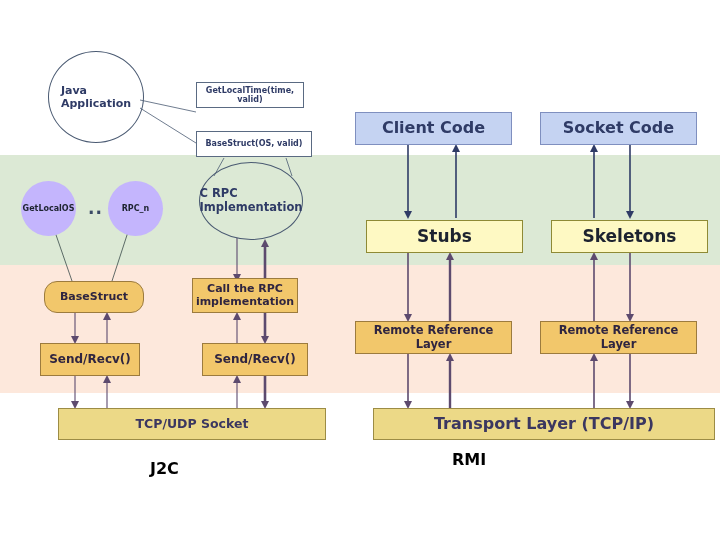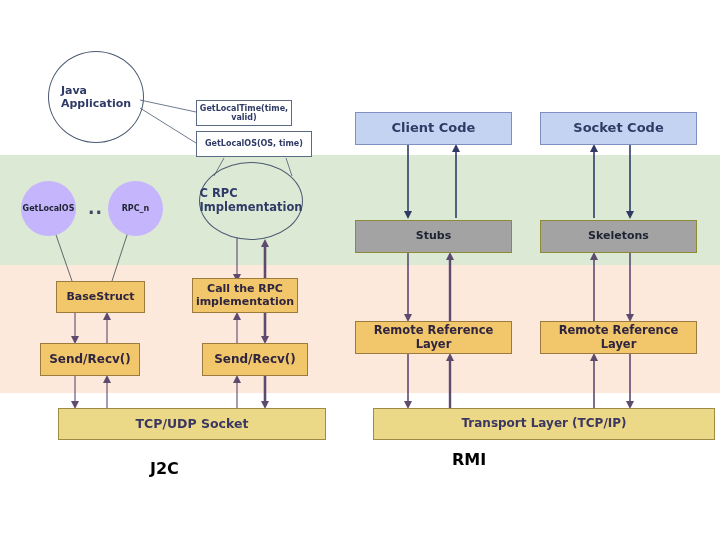--- a/index.html
+++ b/index.html
@@ -20,25 +20,25 @@
   
   .box{
     position:absolute;
     box-sizing:border-box;
     display:flex;align-items:center;justify-content:center;
     text-align:center;
     line-height:1.15;
   }
   .box-blue{
     background:#c5d3f2;border:1px solid #7f8fbf;
-    color:#2f3b66;font-weight:bold;font-size:13px;
+    color:#2f3b66;font-weight:bold;font-size:16px;
   }
   .box-olive{
-    background:#a3a3a3;border:1px solid #8e8a35;
-    color:#1d2330;font-weight:bold;font-size:11px;
+    background:#fef9c3;border:1px solid #8e8a35;
+    color:#1d2330;font-weight:bold;font-size:17px;margin-left:11px;
   }
   .box-gold{
     background:#f2c76b;border:1px solid #9c7b3e;
     color:#2f2540;font-weight:bold;font-size:11px;
   }
   .box-sand{
     background:#ecd987;border:1px solid #9c8c45;
     color:#3b3760;font-weight:bold;font-size:12px;margin-left:18px;
   }
   .box-white{
@@ -138,26 +138,26 @@
     <line x1="630" y1="354" x2="630" y2="405" stroke="#5d4a6e" stroke-width="1.6" marker-end="url(#pu)"></line>
   </svg>
 
   <div class="circle circle-outline" style="left:48px;top:51px;width:96px;height:92px;font-size:11px;">
     <span>
       <span>Java</span><br>
       <span>Application</span>
     </span>
   </div>
 
-  <div class="box box-white" style="left:196px;top:100px;width:96px;height:26px;">
+  <div class="box box-white" style="left:196px;top:82px;width:108px;height:26px;">
     <span>GetLocalTime(time, valid)</span>
   </div>
 
   <div class="box box-white" style="left:196px;top:131px;width:116px;height:26px;">
-    <span>GetLocalOS(OS, time)</span>
+    <span>BaseStruct(OS, valid)</span>
   </div>
 
   <div class="circle circle-olive" style="left:21px;top:181px;width:55px;height:55px;">
     <span>GetLocalOS</span>
   </div>
 
   <div class="dots" style="left:88px;top:200px;">
     <span>..</span>
   </div>
 
@@ -165,21 +165,21 @@
     <span>RPC_n</span>
   </div>
 
   <div class="circle circle-outline" style="left:199px;top:162px;width:104px;height:78px;font-size:11.5px;">
     <span>
       <span>C RPC</span><br>
       <span>Implementation</span>
     </span>
   </div>
 
-  <div class="box box-gold" style="left:56px;top:281px;width:89px;height:32px;">
+  <div class="box box-gold" style="left:44px;top:281px;width:100px;height:32px;border-radius:13px;">
     <span>BaseStruct</span>
   </div>
 
   <div class="box box-gold" style="left:192px;top:278px;width:106px;height:35px;">
     <span>
       <span>Call the RPC</span><br>
       <span>implementation</span>
     </span>
   </div>
 
@@ -216,21 +216,21 @@
   </div>
 
   <div class="box box-gold" style="left:355px;top:321px;width:157px;height:33px;font-size:11.5px;">
     <span>Remote Reference Layer</span>
   </div>
 
   <div class="box box-gold" style="left:540px;top:321px;width:157px;height:33px;font-size:11.5px;">
     <span>Remote Reference Layer</span>
   </div>
 
-  <div class="box box-sand" style="left:355px;top:408px;width:342px;height:32px;font-size:12px;">
+  <div class="box box-sand" style="left:355px;top:408px;width:342px;height:32px;font-size:16px;">
     <span>Transport Layer (TCP/IP)</span>
   </div>
 
   <div class="plain" style="left:452px;top:450px;font-size:16px;">
     <span>RMI</span>
   </div>
 
 </div>
 
 </body></html>

